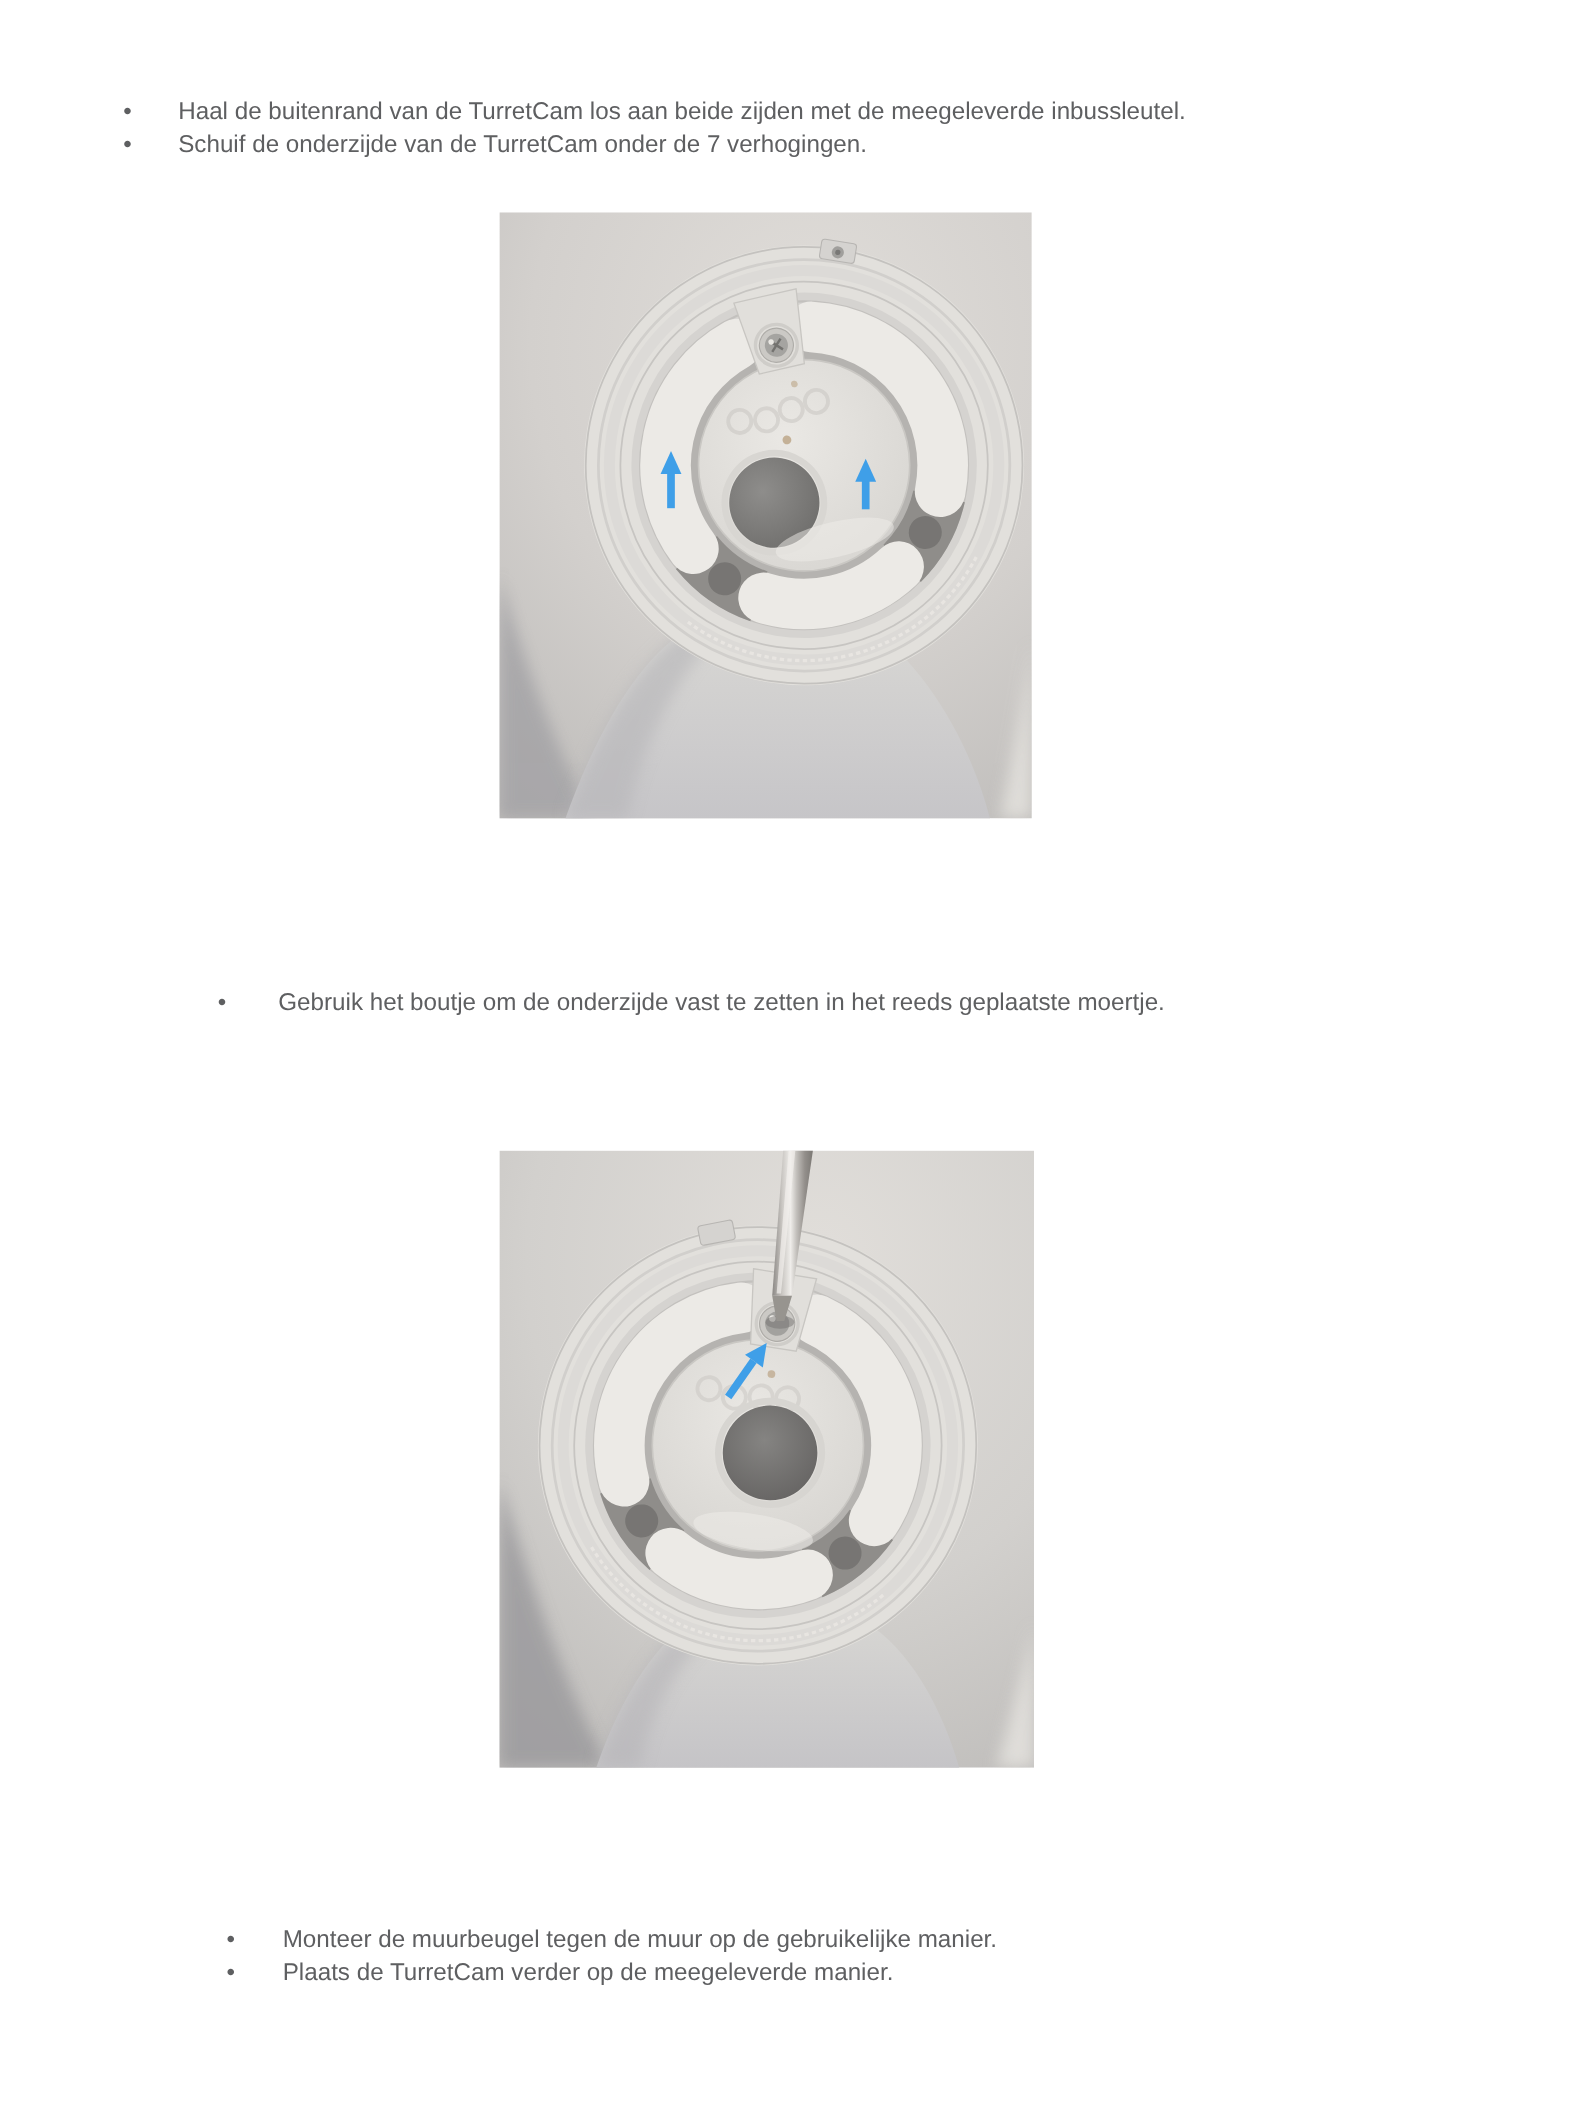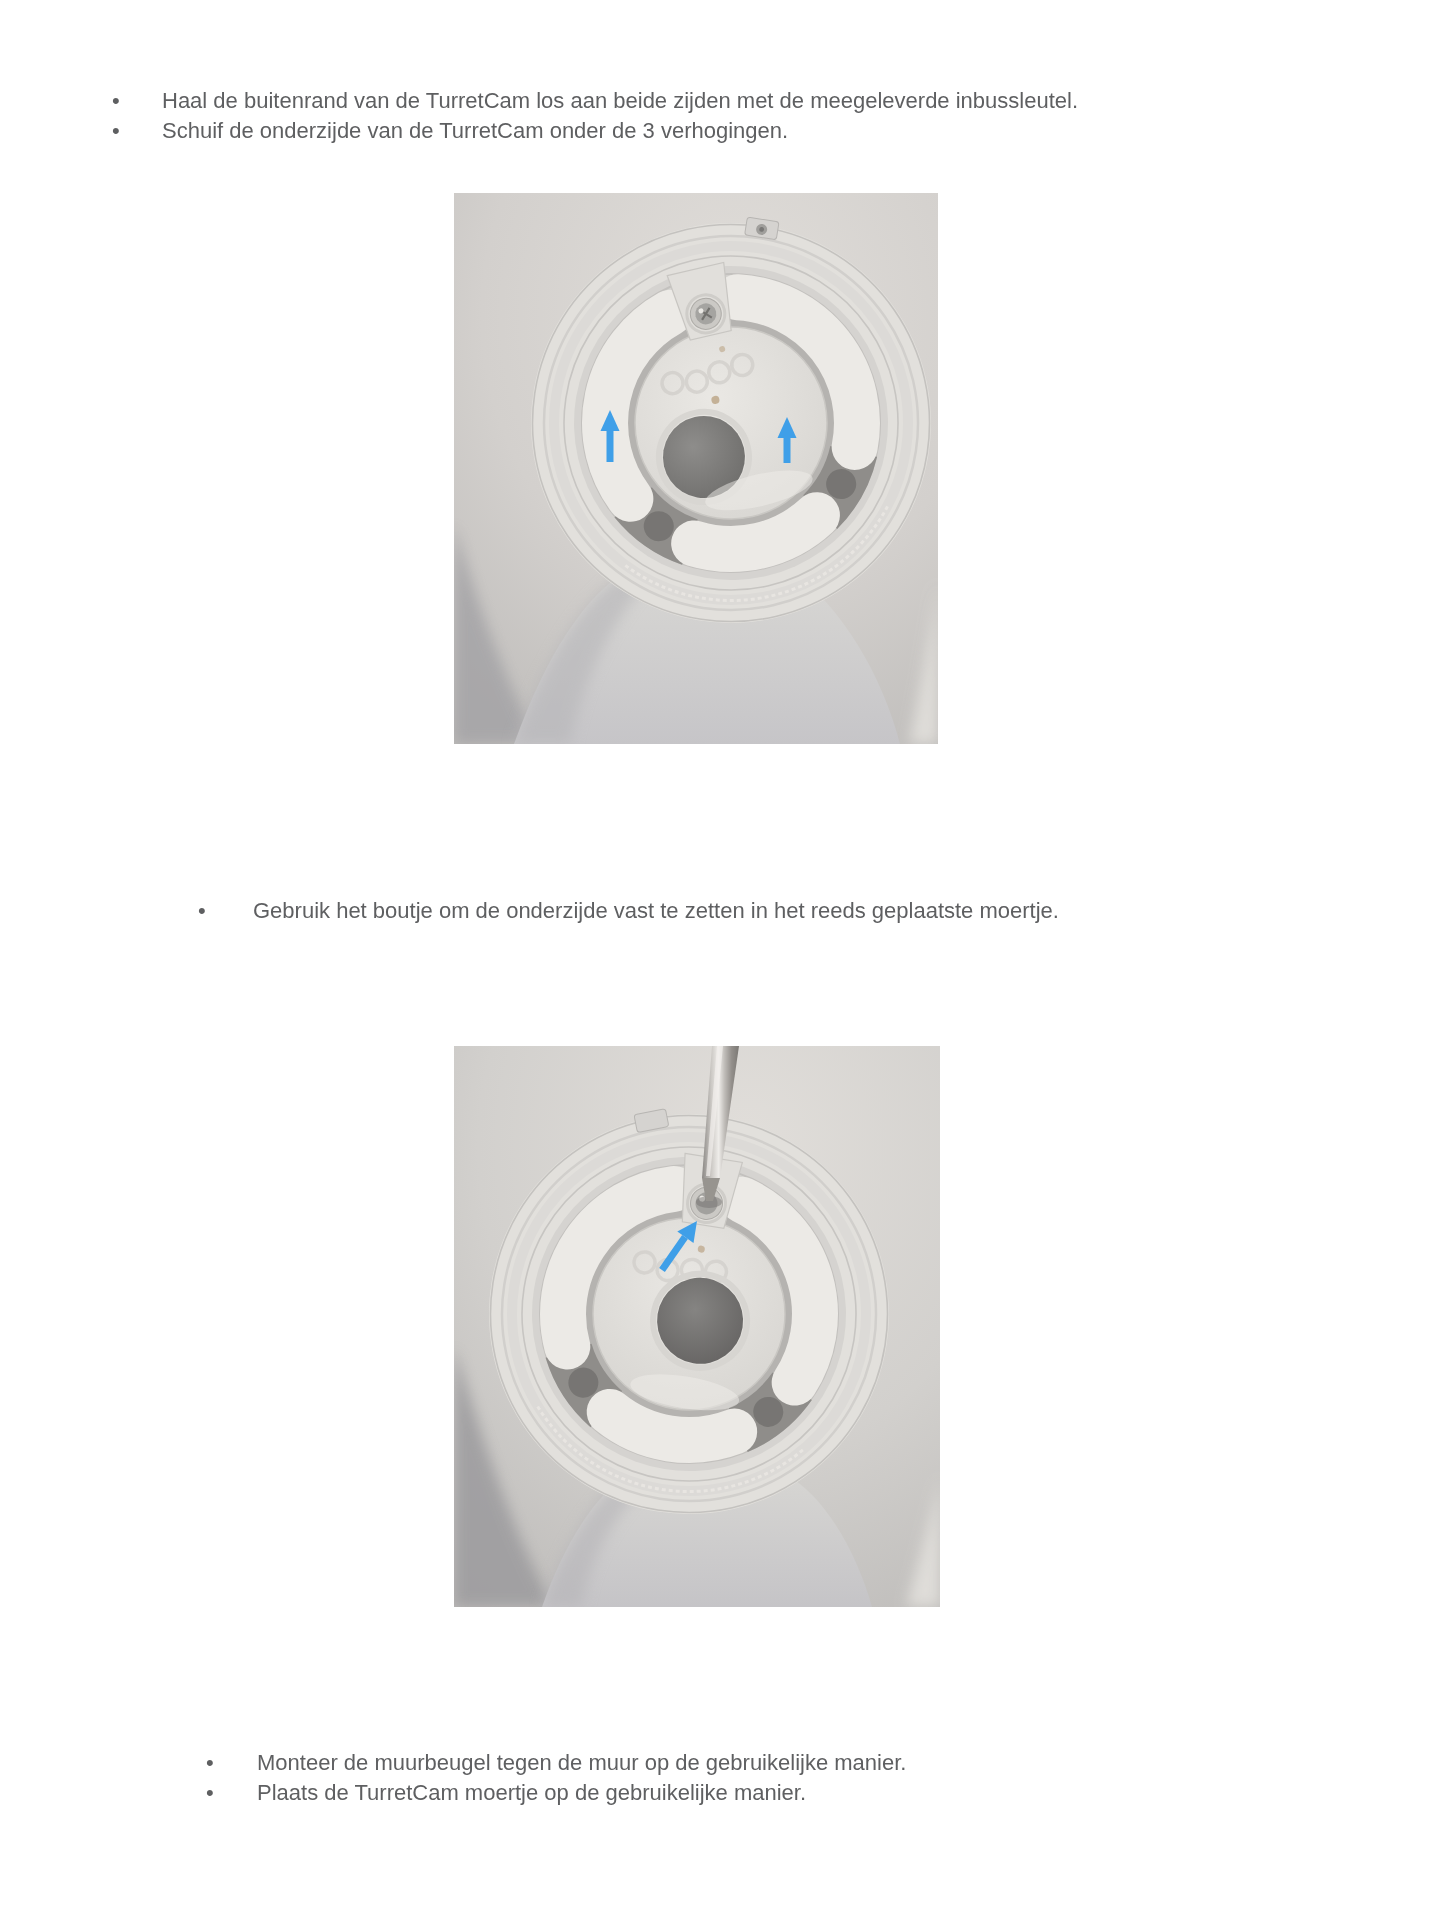--- a/index.html
+++ b/index.html
@@ -40,21 +40,21 @@
 
 <main class="page">
 
   <ul class="bullet-list list-top">
     <li>
       <span class="dot">•</span>
       <span class="txt">Haal de buitenrand van de TurretCam los aan beide zijden met de meegeleverde inbussleutel.</span>
     </li>
     <li>
       <span class="dot">•</span>
-      <span class="txt">Schuif de onderzijde van de TurretCam onder de 3 verhogingen.</span>
+      <span class="txt">Schuif de onderzijde van de TurretCam onder de 7 verhogingen.</span>
     </li>
   </ul>
 
   <figure class="photo photo1">
     <svg viewBox="0 0 484 551" preserveAspectRatio="none">
       <defs>
         <radialGradient id="wall1" cx="58%" cy="22%" r="95%">
           <stop offset="0" stop-color="#e0ddd9"></stop>
           <stop offset="0.55" stop-color="#d3d0cd"></stop>
           <stop offset="1" stop-color="#bdbbb9"></stop>
@@ -253,17 +253,17 @@
     </svg>
   </figure>
 
   <ul class="bullet-list list-bottom">
     <li>
       <span class="dot">•</span>
       <span class="txt">Monteer de muurbeugel tegen de muur op de gebruikelijke manier.</span>
     </li>
     <li>
       <span class="dot">•</span>
-      <span class="txt">Plaats de TurretCam moertje op de gebruikelijke manier.</span>
+      <span class="txt">Plaats de TurretCam verder op de meegeleverde manier.</span>
     </li>
   </ul>
 
 </main>
 
 </body></html>

